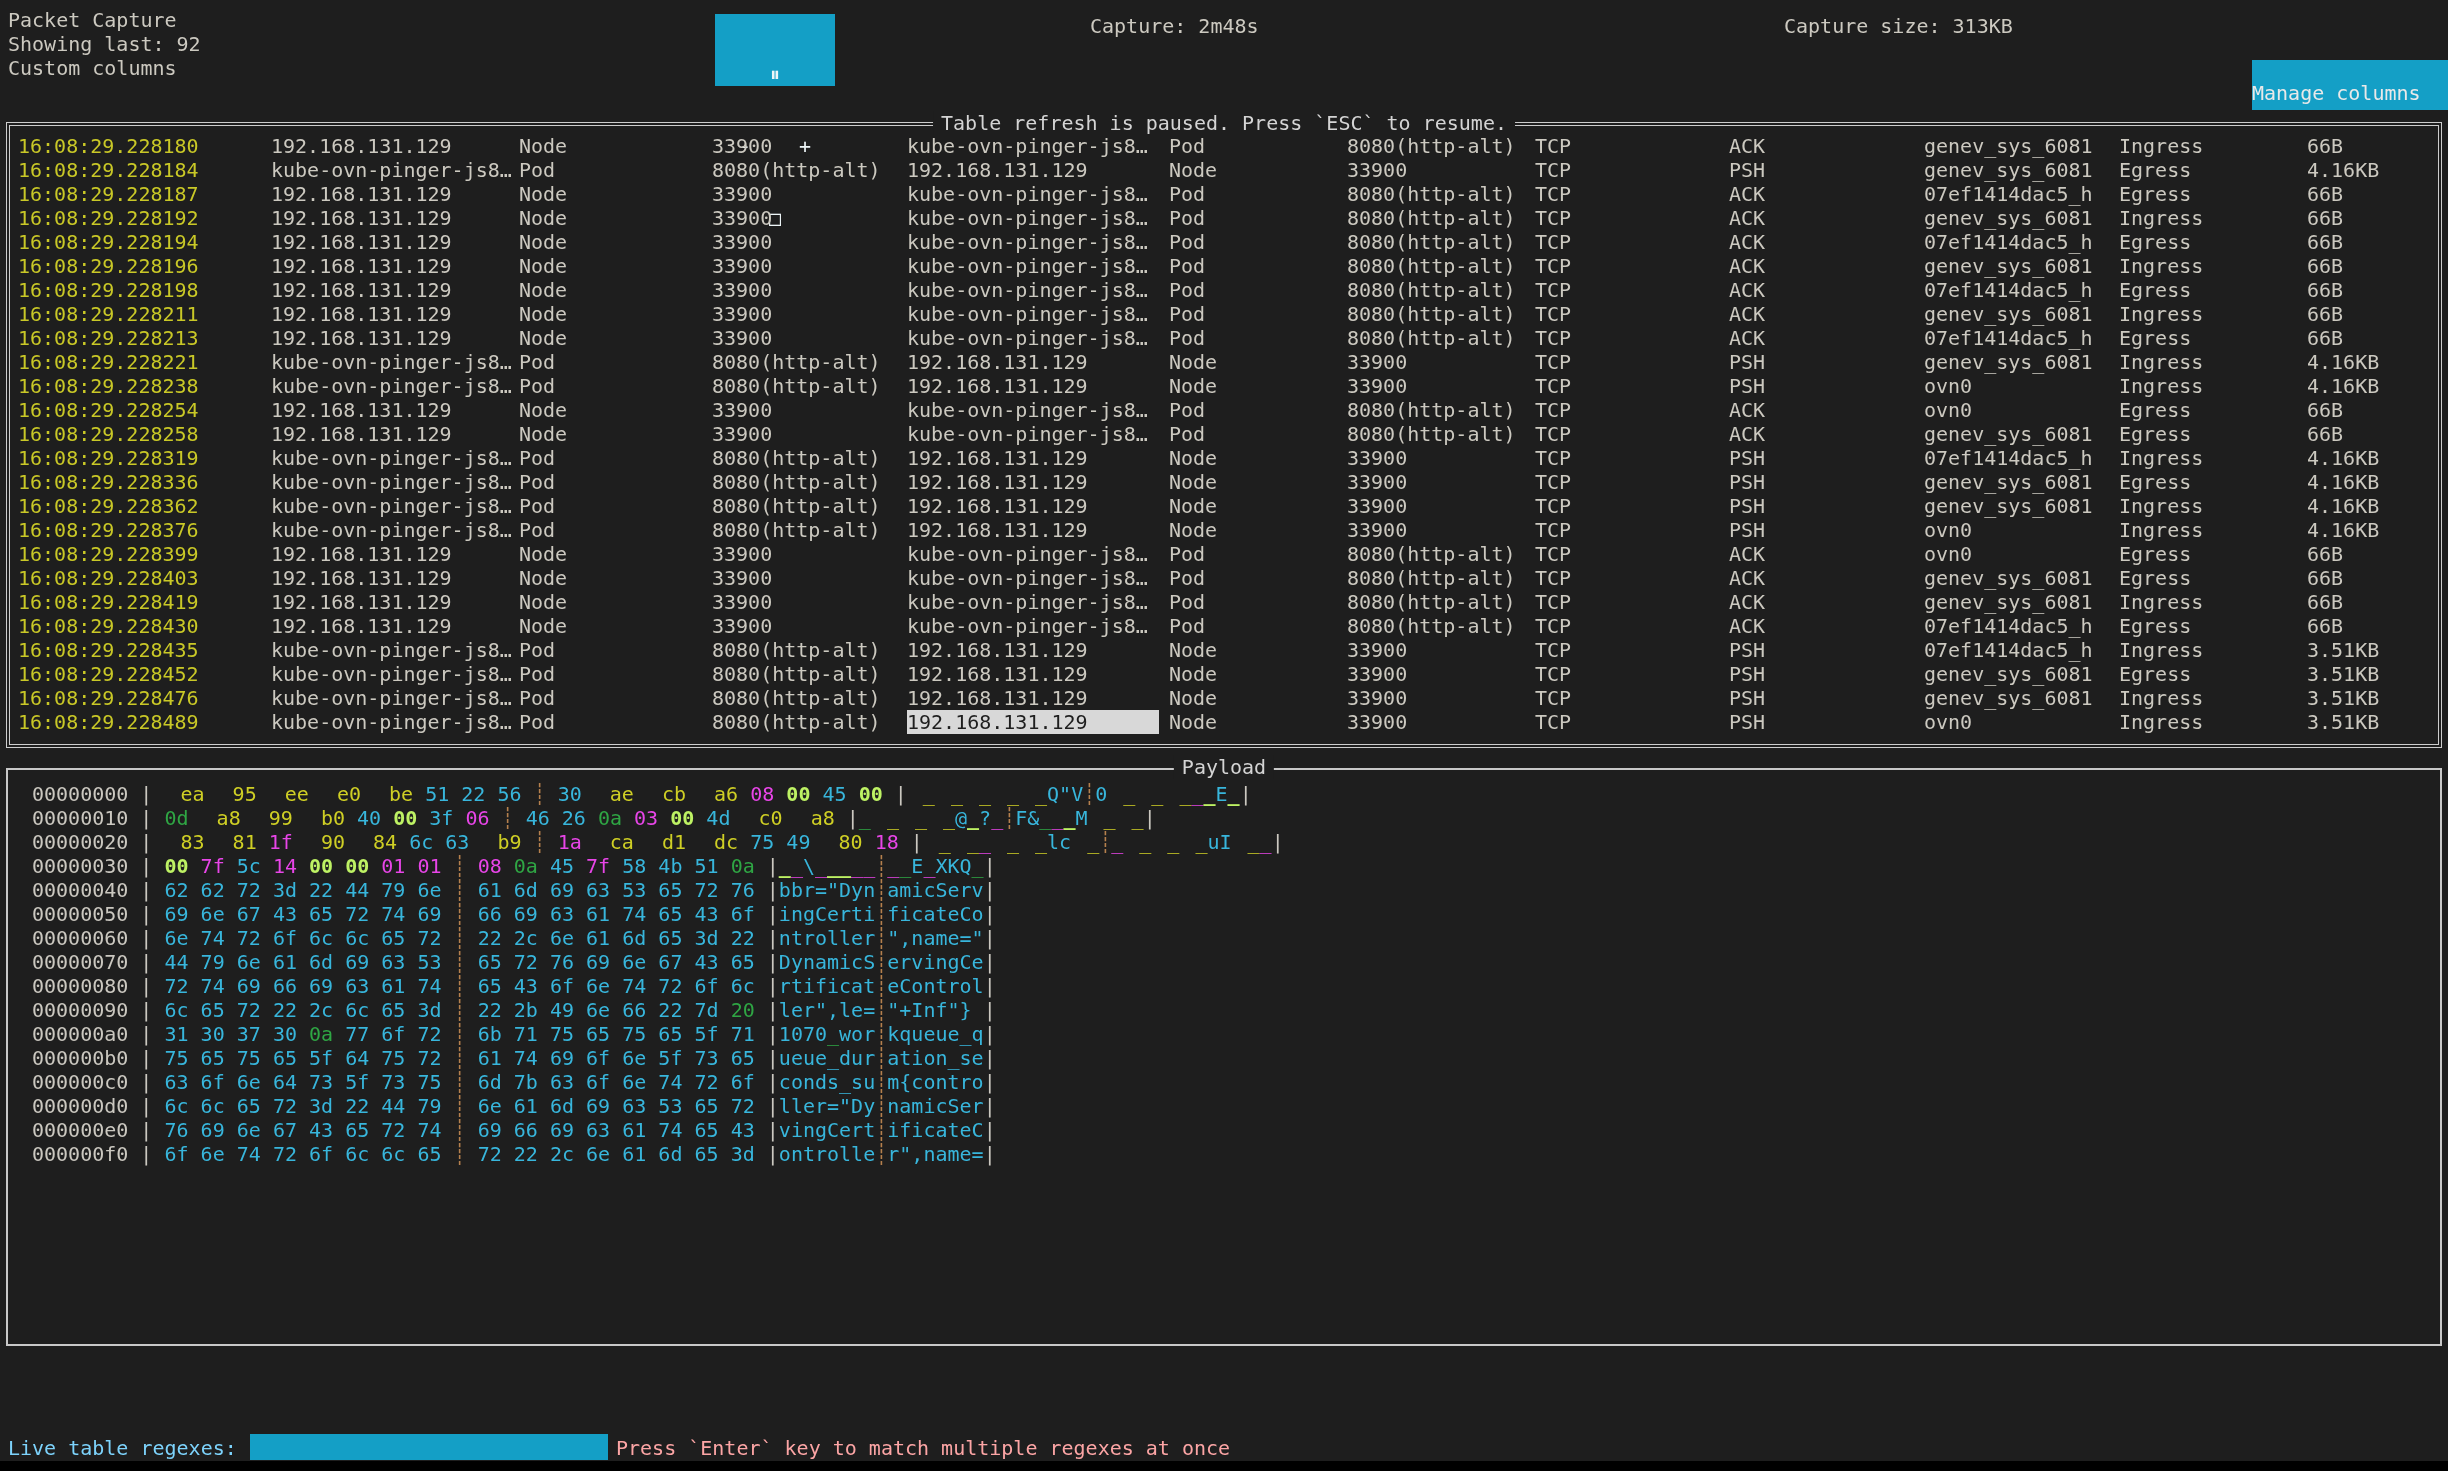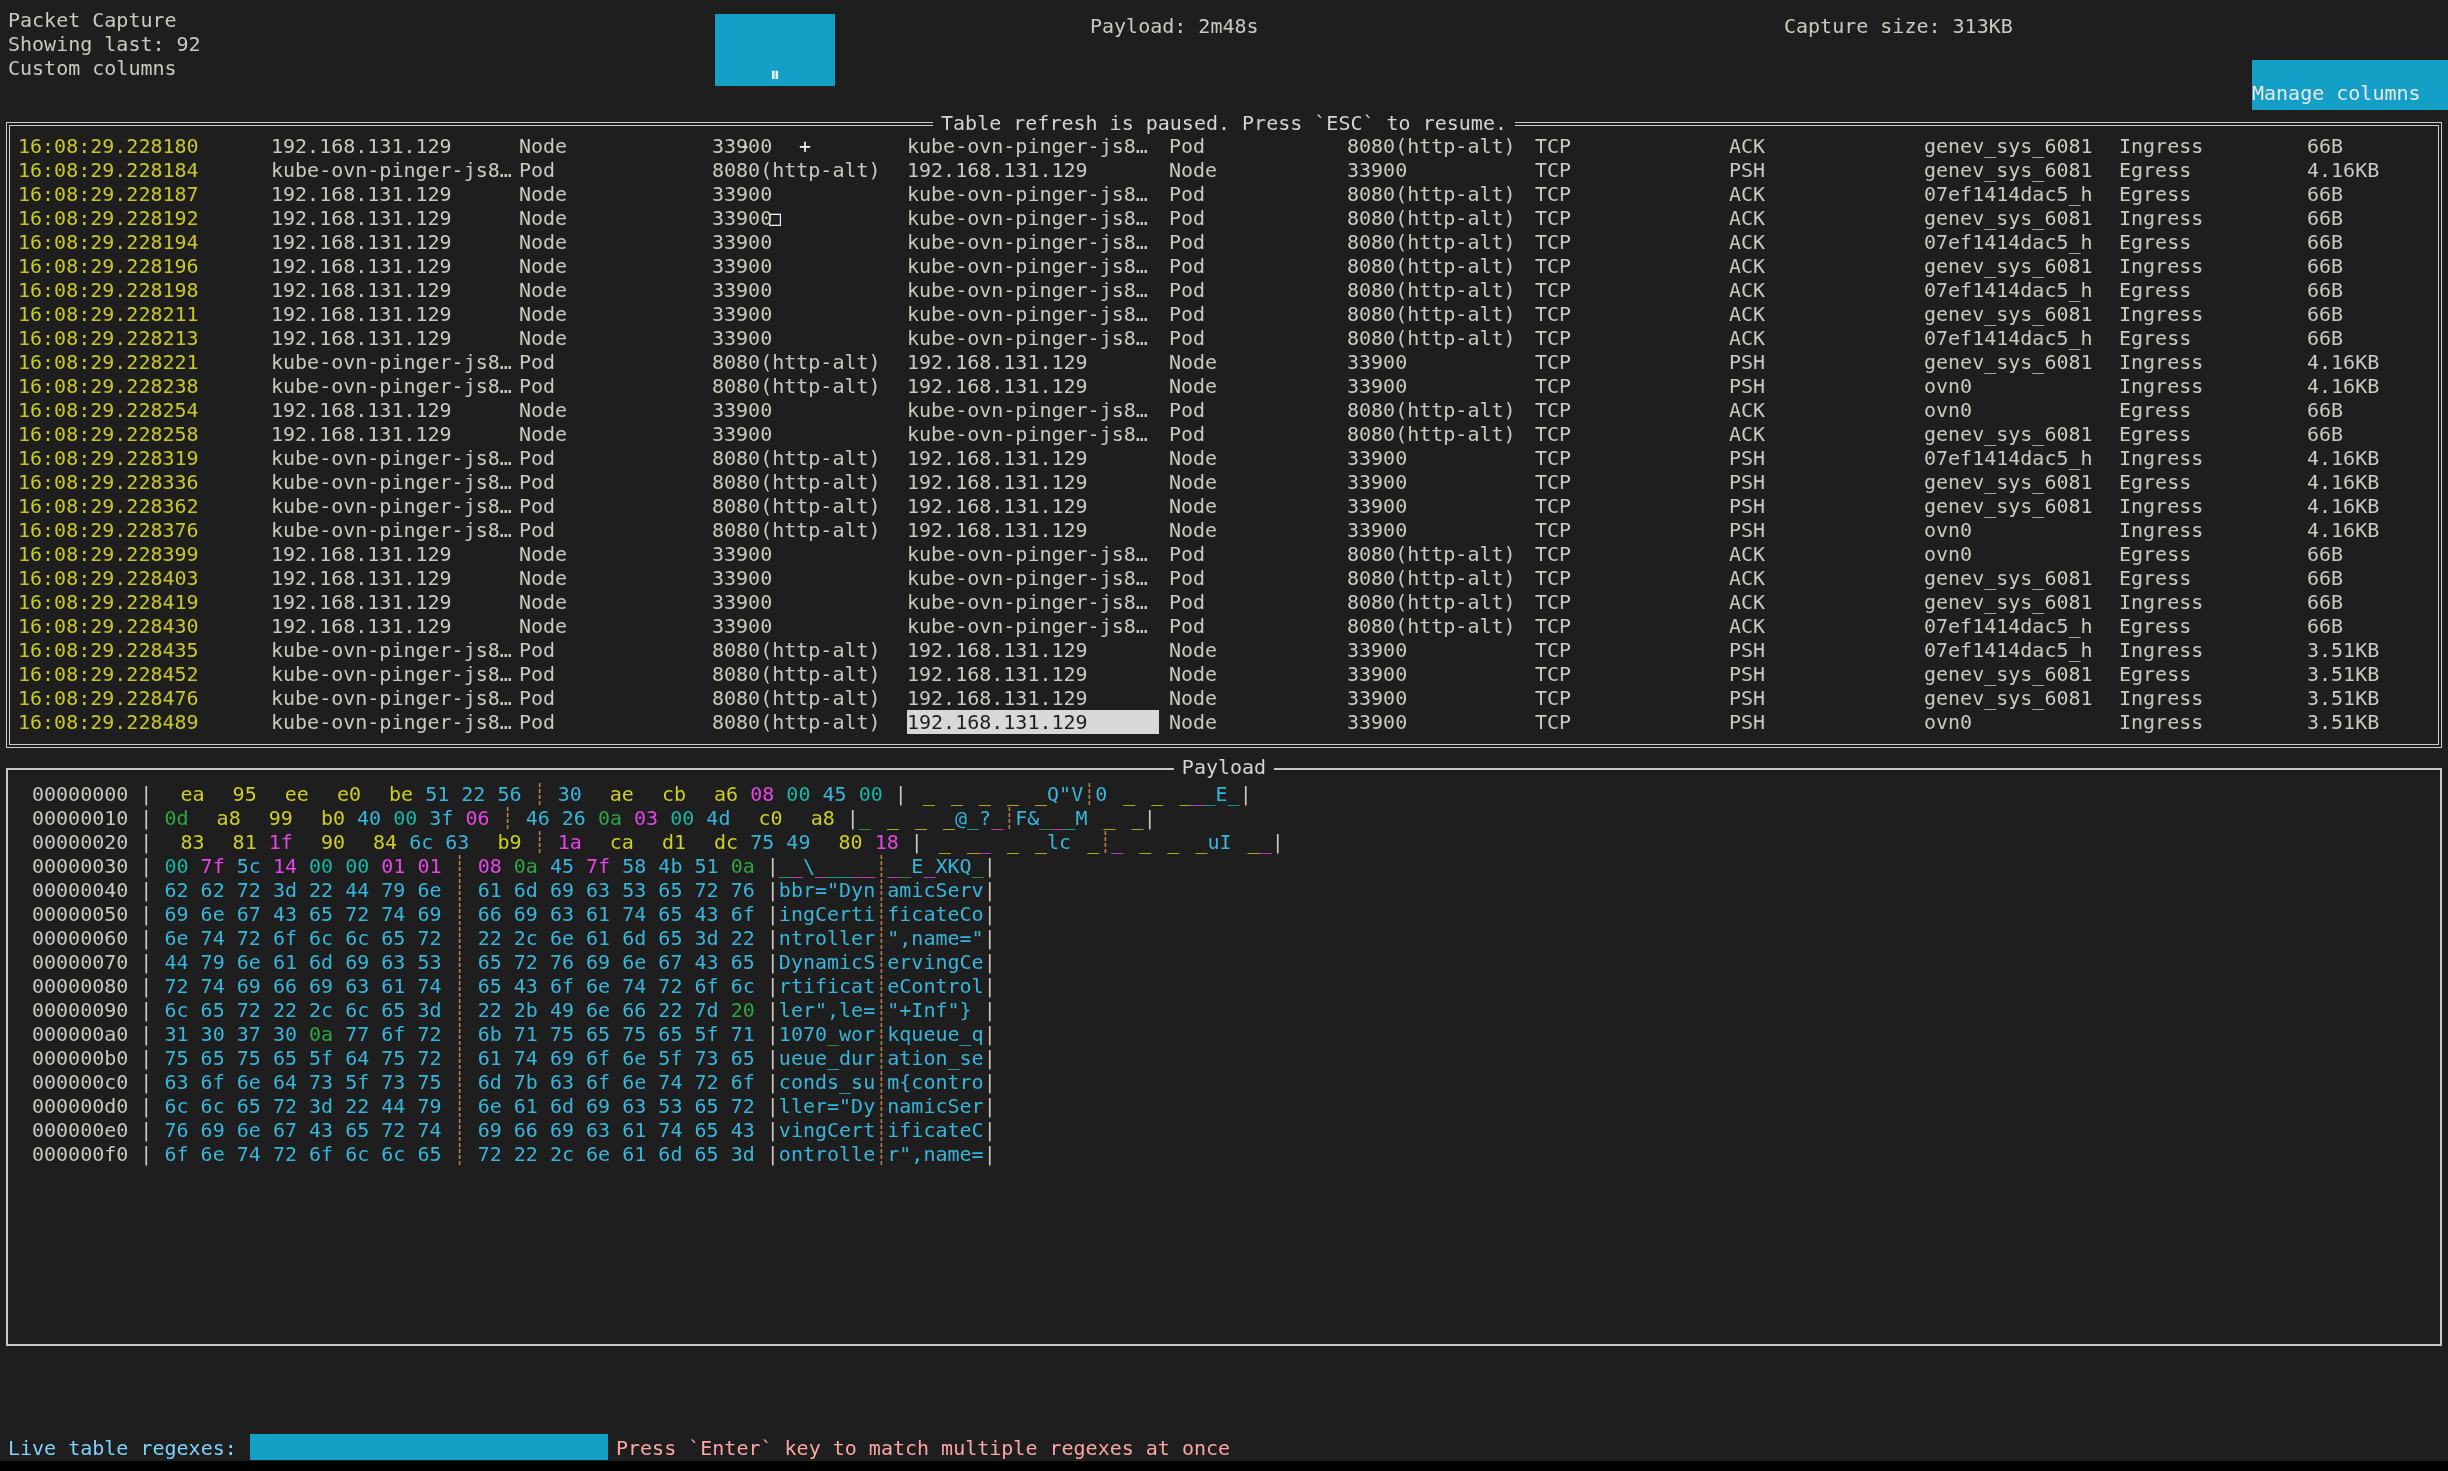--- a/index.html
+++ b/index.html
@@ -49,21 +49,21 @@
   
   .payload-pane {
     left:6px; top:768px; width:2436px; height:578px;
     border:2px solid #c8c8c8;
   }
   .hexdump { position:absolute; left:0; top:0; padding:12px 0 0 24px; }
   .hexline { height:24px; white-space:pre; }
   .off  { color:#cbc8c0; }
   .sep  { color:#cbc8c0; }
   .sepd { color:#b5804d; }
-  .c-null  { color:#14b8a6; }
+  .c-null  { color:#bef264;font-weight:bold; }
   .c-print { color:#38b6dc; }
   .c-ws    { color:#2fa644; }
   .c-ctrl  { color:#e845e8; }
   .c-hi    { color:#cfcf25;margin-left:16px; }
 
   
   .regex-label { left:8px; top:1436px; color:#7dd3fc; }
   .regex-input {
     left:250px; top:1434px; width:358px; height:26px;
     background:#149fc6; border:none; outline:none;
@@ -84,21 +84,21 @@
 
 <div class="abs controls">
   <div>⏸</div>
   <div class="midrow">
     <span>-</span>
     <span>+</span>
   </div>
   <div>□</div>
 </div>
 
-<div class="abs" style="left:1090px;top:14px">Payload: 2m48s</div>
+<div class="abs" style="left:1090px;top:14px">Capture: 2m48s</div>
 <div class="abs" style="left:1784px;top:14px">Capture size: 313KB</div>
 
 <div class="abs manage-btn">
   <span>Manage columns</span>
 </div>
 
 
 <div class="abs table-pane">
   <div class="pane-title">Table refresh is paused. Press `ESC` to resume.</div>
   <div class="flow-grid"><span class="cell ts">16:08:29.228180</span><span class="cell">192.168.131.129</span><span class="cell">Node</span><span class="cell">33900</span><span class="cell">kube-ovn-pinger-js8…</span><span class="cell">Pod</span><span class="cell">8080(http-alt)</span><span class="cell">TCP</span><span class="cell">ACK</span><span class="cell">genev_sys_6081</span><span class="cell">Ingress</span><span class="cell">66B</span><span class="cell ts">16:08:29.228184</span><span class="cell">kube-ovn-pinger-js8…</span><span class="cell">Pod</span><span class="cell">8080(http-alt)</span><span class="cell">192.168.131.129</span><span class="cell">Node</span><span class="cell">33900</span><span class="cell">TCP</span><span class="cell">PSH</span><span class="cell">genev_sys_6081</span><span class="cell">Egress</span><span class="cell">4.16KB</span><span class="cell ts">16:08:29.228187</span><span class="cell">192.168.131.129</span><span class="cell">Node</span><span class="cell">33900</span><span class="cell">kube-ovn-pinger-js8…</span><span class="cell">Pod</span><span class="cell">8080(http-alt)</span><span class="cell">TCP</span><span class="cell">ACK</span><span class="cell">07ef1414dac5_h</span><span class="cell">Egress</span><span class="cell">66B</span><span class="cell ts">16:08:29.228192</span><span class="cell">192.168.131.129</span><span class="cell">Node</span><span class="cell">33900</span><span class="cell">kube-ovn-pinger-js8…</span><span class="cell">Pod</span><span class="cell">8080(http-alt)</span><span class="cell">TCP</span><span class="cell">ACK</span><span class="cell">genev_sys_6081</span><span class="cell">Ingress</span><span class="cell">66B</span><span class="cell ts">16:08:29.228194</span><span class="cell">192.168.131.129</span><span class="cell">Node</span><span class="cell">33900</span><span class="cell">kube-ovn-pinger-js8…</span><span class="cell">Pod</span><span class="cell">8080(http-alt)</span><span class="cell">TCP</span><span class="cell">ACK</span><span class="cell">07ef1414dac5_h</span><span class="cell">Egress</span><span class="cell">66B</span><span class="cell ts">16:08:29.228196</span><span class="cell">192.168.131.129</span><span class="cell">Node</span><span class="cell">33900</span><span class="cell">kube-ovn-pinger-js8…</span><span class="cell">Pod</span><span class="cell">8080(http-alt)</span><span class="cell">TCP</span><span class="cell">ACK</span><span class="cell">genev_sys_6081</span><span class="cell">Ingress</span><span class="cell">66B</span><span class="cell ts">16:08:29.228198</span><span class="cell">192.168.131.129</span><span class="cell">Node</span><span class="cell">33900</span><span class="cell">kube-ovn-pinger-js8…</span><span class="cell">Pod</span><span class="cell">8080(http-alt)</span><span class="cell">TCP</span><span class="cell">ACK</span><span class="cell">07ef1414dac5_h</span><span class="cell">Egress</span><span class="cell">66B</span><span class="cell ts">16:08:29.228211</span><span class="cell">192.168.131.129</span><span class="cell">Node</span><span class="cell">33900</span><span class="cell">kube-ovn-pinger-js8…</span><span class="cell">Pod</span><span class="cell">8080(http-alt)</span><span class="cell">TCP</span><span class="cell">ACK</span><span class="cell">genev_sys_6081</span><span class="cell">Ingress</span><span class="cell">66B</span><span class="cell ts">16:08:29.228213</span><span class="cell">192.168.131.129</span><span class="cell">Node</span><span class="cell">33900</span><span class="cell">kube-ovn-pinger-js8…</span><span class="cell">Pod</span><span class="cell">8080(http-alt)</span><span class="cell">TCP</span><span class="cell">ACK</span><span class="cell">07ef1414dac5_h</span><span class="cell">Egress</span><span class="cell">66B</span><span class="cell ts">16:08:29.228221</span><span class="cell">kube-ovn-pinger-js8…</span><span class="cell">Pod</span><span class="cell">8080(http-alt)</span><span class="cell">192.168.131.129</span><span class="cell">Node</span><span class="cell">33900</span><span class="cell">TCP</span><span class="cell">PSH</span><span class="cell">genev_sys_6081</span><span class="cell">Ingress</span><span class="cell">4.16KB</span><span class="cell ts">16:08:29.228238</span><span class="cell">kube-ovn-pinger-js8…</span><span class="cell">Pod</span><span class="cell">8080(http-alt)</span><span class="cell">192.168.131.129</span><span class="cell">Node</span><span class="cell">33900</span><span class="cell">TCP</span><span class="cell">PSH</span><span class="cell">ovn0</span><span class="cell">Ingress</span><span class="cell">4.16KB</span><span class="cell ts">16:08:29.228254</span><span class="cell">192.168.131.129</span><span class="cell">Node</span><span class="cell">33900</span><span class="cell">kube-ovn-pinger-js8…</span><span class="cell">Pod</span><span class="cell">8080(http-alt)</span><span class="cell">TCP</span><span class="cell">ACK</span><span class="cell">ovn0</span><span class="cell">Egress</span><span class="cell">66B</span><span class="cell ts">16:08:29.228258</span><span class="cell">192.168.131.129</span><span class="cell">Node</span><span class="cell">33900</span><span class="cell">kube-ovn-pinger-js8…</span><span class="cell">Pod</span><span class="cell">8080(http-alt)</span><span class="cell">TCP</span><span class="cell">ACK</span><span class="cell">genev_sys_6081</span><span class="cell">Egress</span><span class="cell">66B</span><span class="cell ts">16:08:29.228319</span><span class="cell">kube-ovn-pinger-js8…</span><span class="cell">Pod</span><span class="cell">8080(http-alt)</span><span class="cell">192.168.131.129</span><span class="cell">Node</span><span class="cell">33900</span><span class="cell">TCP</span><span class="cell">PSH</span><span class="cell">07ef1414dac5_h</span><span class="cell">Ingress</span><span class="cell">4.16KB</span><span class="cell ts">16:08:29.228336</span><span class="cell">kube-ovn-pinger-js8…</span><span class="cell">Pod</span><span class="cell">8080(http-alt)</span><span class="cell">192.168.131.129</span><span class="cell">Node</span><span class="cell">33900</span><span class="cell">TCP</span><span class="cell">PSH</span><span class="cell">genev_sys_6081</span><span class="cell">Egress</span><span class="cell">4.16KB</span><span class="cell ts">16:08:29.228362</span><span class="cell">kube-ovn-pinger-js8…</span><span class="cell">Pod</span><span class="cell">8080(http-alt)</span><span class="cell">192.168.131.129</span><span class="cell">Node</span><span class="cell">33900</span><span class="cell">TCP</span><span class="cell">PSH</span><span class="cell">genev_sys_6081</span><span class="cell">Ingress</span><span class="cell">4.16KB</span><span class="cell ts">16:08:29.228376</span><span class="cell">kube-ovn-pinger-js8…</span><span class="cell">Pod</span><span class="cell">8080(http-alt)</span><span class="cell">192.168.131.129</span><span class="cell">Node</span><span class="cell">33900</span><span class="cell">TCP</span><span class="cell">PSH</span><span class="cell">ovn0</span><span class="cell">Ingress</span><span class="cell">4.16KB</span><span class="cell ts">16:08:29.228399</span><span class="cell">192.168.131.129</span><span class="cell">Node</span><span class="cell">33900</span><span class="cell">kube-ovn-pinger-js8…</span><span class="cell">Pod</span><span class="cell">8080(http-alt)</span><span class="cell">TCP</span><span class="cell">ACK</span><span class="cell">ovn0</span><span class="cell">Egress</span><span class="cell">66B</span><span class="cell ts">16:08:29.228403</span><span class="cell">192.168.131.129</span><span class="cell">Node</span><span class="cell">33900</span><span class="cell">kube-ovn-pinger-js8…</span><span class="cell">Pod</span><span class="cell">8080(http-alt)</span><span class="cell">TCP</span><span class="cell">ACK</span><span class="cell">genev_sys_6081</span><span class="cell">Egress</span><span class="cell">66B</span><span class="cell ts">16:08:29.228419</span><span class="cell">192.168.131.129</span><span class="cell">Node</span><span class="cell">33900</span><span class="cell">kube-ovn-pinger-js8…</span><span class="cell">Pod</span><span class="cell">8080(http-alt)</span><span class="cell">TCP</span><span class="cell">ACK</span><span class="cell">genev_sys_6081</span><span class="cell">Ingress</span><span class="cell">66B</span><span class="cell ts">16:08:29.228430</span><span class="cell">192.168.131.129</span><span class="cell">Node</span><span class="cell">33900</span><span class="cell">kube-ovn-pinger-js8…</span><span class="cell">Pod</span><span class="cell">8080(http-alt)</span><span class="cell">TCP</span><span class="cell">ACK</span><span class="cell">07ef1414dac5_h</span><span class="cell">Egress</span><span class="cell">66B</span><span class="cell ts">16:08:29.228435</span><span class="cell">kube-ovn-pinger-js8…</span><span class="cell">Pod</span><span class="cell">8080(http-alt)</span><span class="cell">192.168.131.129</span><span class="cell">Node</span><span class="cell">33900</span><span class="cell">TCP</span><span class="cell">PSH</span><span class="cell">07ef1414dac5_h</span><span class="cell">Ingress</span><span class="cell">3.51KB</span><span class="cell ts">16:08:29.228452</span><span class="cell">kube-ovn-pinger-js8…</span><span class="cell">Pod</span><span class="cell">8080(http-alt)</span><span class="cell">192.168.131.129</span><span class="cell">Node</span><span class="cell">33900</span><span class="cell">TCP</span><span class="cell">PSH</span><span class="cell">genev_sys_6081</span><span class="cell">Egress</span><span class="cell">3.51KB</span><span class="cell ts">16:08:29.228476</span><span class="cell">kube-ovn-pinger-js8…</span><span class="cell">Pod</span><span class="cell">8080(http-alt)</span><span class="cell">192.168.131.129</span><span class="cell">Node</span><span class="cell">33900</span><span class="cell">TCP</span><span class="cell">PSH</span><span class="cell">genev_sys_6081</span><span class="cell">Ingress</span><span class="cell">3.51KB</span><span class="cell ts">16:08:29.228489</span><span class="cell">kube-ovn-pinger-js8…</span><span class="cell">Pod</span><span class="cell">8080(http-alt)</span><span class="cell"><span class="sel">192.168.131.129</span></span><span class="cell">Node</span><span class="cell">33900</span><span class="cell">TCP</span><span class="cell">PSH</span><span class="cell">ovn0</span><span class="cell">Ingress</span><span class="cell">3.51KB</span></div>

